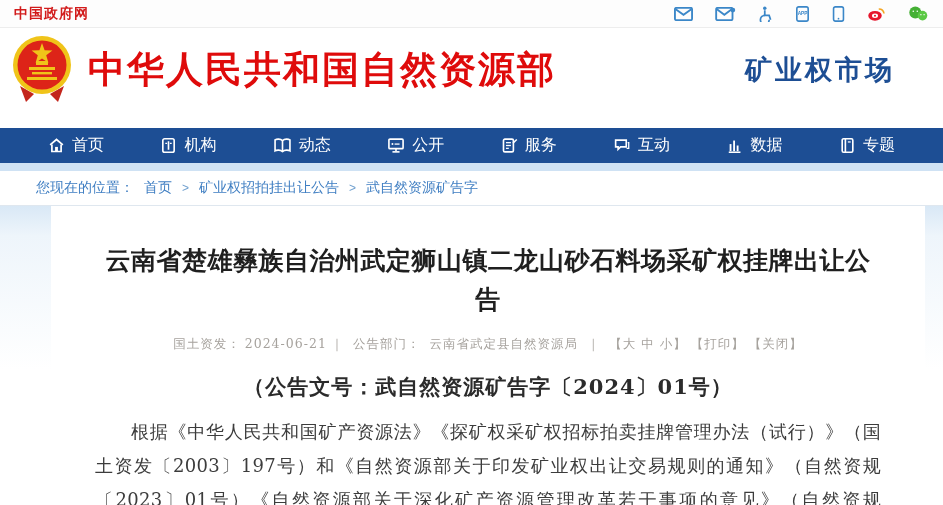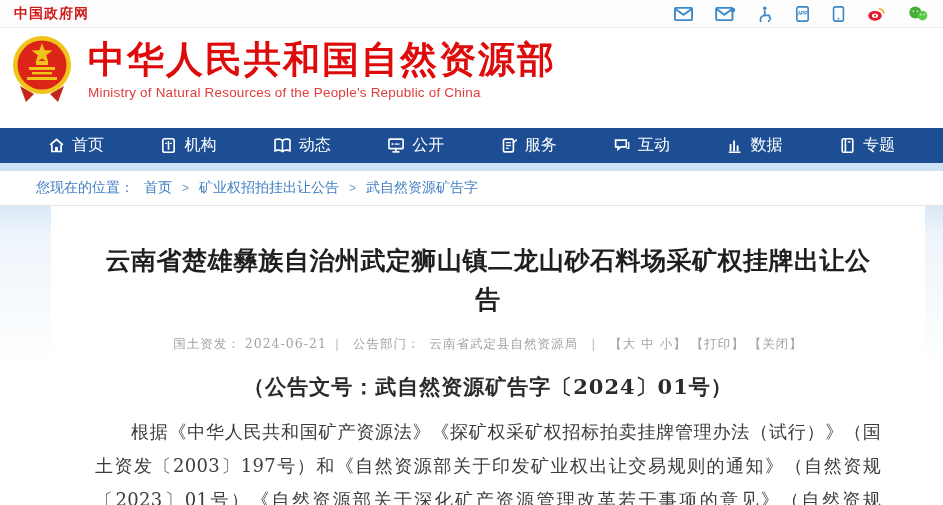--- a/index.html
+++ b/index.html
@@ -127,23 +127,23 @@
         <circle cx="32" cy="31" r="24.5" fill="#dd2418"></circle>
         <path d="M32 9 l2.6 7.3 7.8.2-6.2 4.8 2.2 7.5L32 24.4l-6.4 4.4 2.2-7.5-6.2-4.8 7.8-.2Z" fill="#f0c419"></path>
         <rect x="19" y="33" width="26" height="3" fill="#f0c419"></rect>
         <rect x="22" y="38" width="20" height="2.4" fill="#f0c419"></rect>
         <rect x="17" y="43" width="30" height="3" fill="#f0c419"></rect>
         <rect x="26" y="27" width="12" height="4" fill="#f0c419"></rect>
       </svg>
     </span>
     <div>
       <div class="brand-title">中华人民共和国自然资源部</div>
-      <div class="brand-sub">Ministry of Natural Resources of the People's Republic of China</div>
     </div>
   </div>
+  <div class="section-name">矿业权市场</div>
 </div>
 
 <div class="mainnav">
   <div class="nav-item">
     <span>
         <svg width="17" height="17" viewBox="0 0 24 24">
           <path d="M3 11 L12 3.5 L21 11" fill="none" stroke="#fff" stroke-width="2.4"></path>
           <path d="M5.5 10.5 V20.5 H18.5 V10.5" fill="none" stroke="#fff" stroke-width="2.4"></path>
           <rect x="10" y="14" width="4" height="6.5" fill="#fff"></rect>
         </svg>

